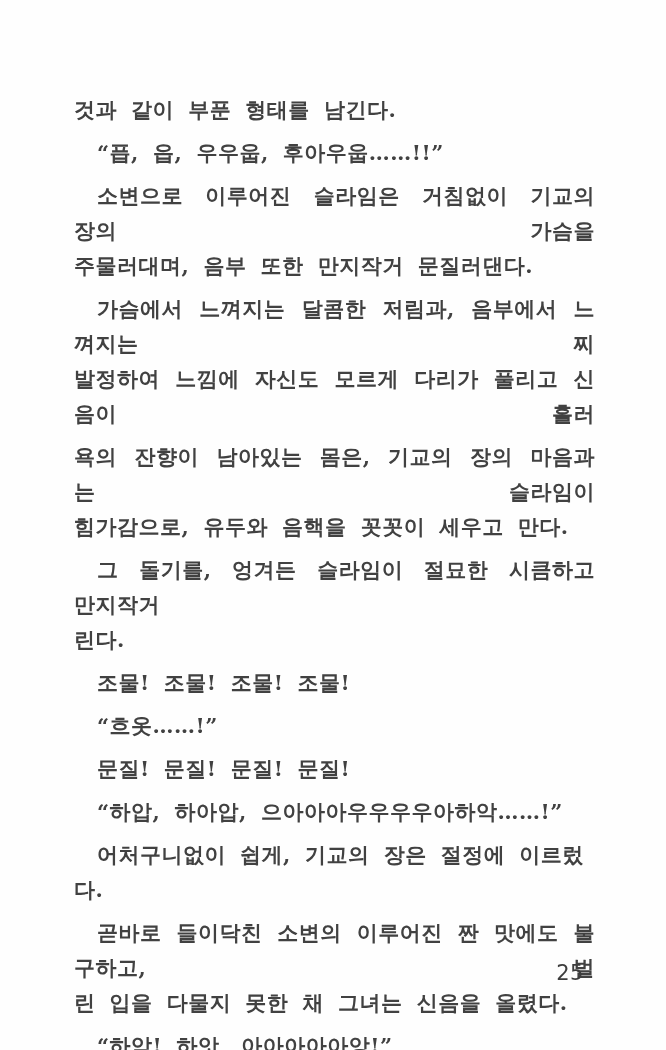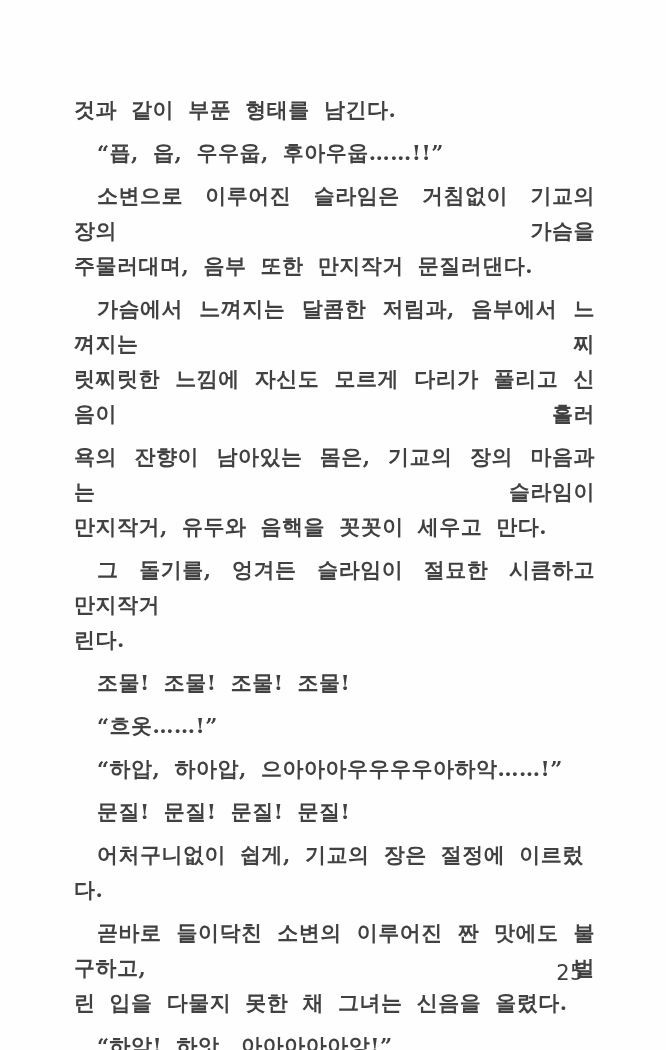--- a/index.html
+++ b/index.html
@@ -70,41 +70,41 @@
       </div>
       <div class="paragraph">
         <div class="line indent">“픕, 읍, 우우웁, 후아우웁……!!”</div>
       </div>
       <div class="paragraph">
         <div class="line indent full">소변으로 이루어진 슬라임은 거침없이 기교의 장의 가슴을</div>
         <div class="line">주물러대며, 음부 또한 만지작거 문질러댄다.</div>
       </div>
       <div class="paragraph">
         <div class="line indent full">가슴에서 느껴지는 달콤한 저림과, 음부에서 느껴지는 찌</div>
-        <div class="line full">릿찌릿한 느낌에 자신도 모르게 다리가 풀리고 신음이 흘러</div>
+        <div class="line full">발정하여 느낌에 자신도 모르게 다리가 풀리고 신음이 흘러</div>
       </div>
       <div class="paragraph">
         <div class="line full">욕의 잔향이 남아있는 몸은, 기교의 장의 마음과는 슬라임이</div>
-        <div class="line">만지작거, 유두와 음핵을 꼿꼿이 세우고 만다.</div>
+        <div class="line">힘가감으로, 유두와 음핵을 꼿꼿이 세우고 만다.</div>
       </div>
       <div class="paragraph">
         <div class="line indent full">그 돌기를, 엉겨든 슬라임이 절묘한 시큼하고 만지작거</div>
         <div class="line">린다.</div>
       </div>
       <div class="paragraph">
         <div class="line indent">조물! 조물! 조물! 조물!</div>
       </div>
       <div class="paragraph">
         <div class="line indent">“흐옷……!”</div>
       </div>
       <div class="paragraph">
-        <div class="line indent">“하압, 하아압, 으아아아우우우우아하악……!”</div>
+        <div class="line indent">문질! 문질! 문질! 문질!</div>
       </div>
       <div class="paragraph">
-        <div class="line indent">문질! 문질! 문질! 문질!</div>
+        <div class="line indent">“하압, 하아압, 으아아아우우우우아하악……!”</div>
       </div>
       <div class="paragraph">
         <div class="line indent">어처구니없이 쉽게, 기교의 장은 절정에 이르렀다.</div>
       </div>
       <div class="paragraph">
         <div class="line indent full">곧바로 들이닥친 소변의 이루어진 짠 맛에도 불구하고, 벌</div>
         <div class="line">린 입을 다물지 못한 채 그녀는 신음을 올렸다.</div>
       </div>
       <div class="paragraph">
         <div class="line indent">“하악! 하앗, 아아아아아앙!”</div>

